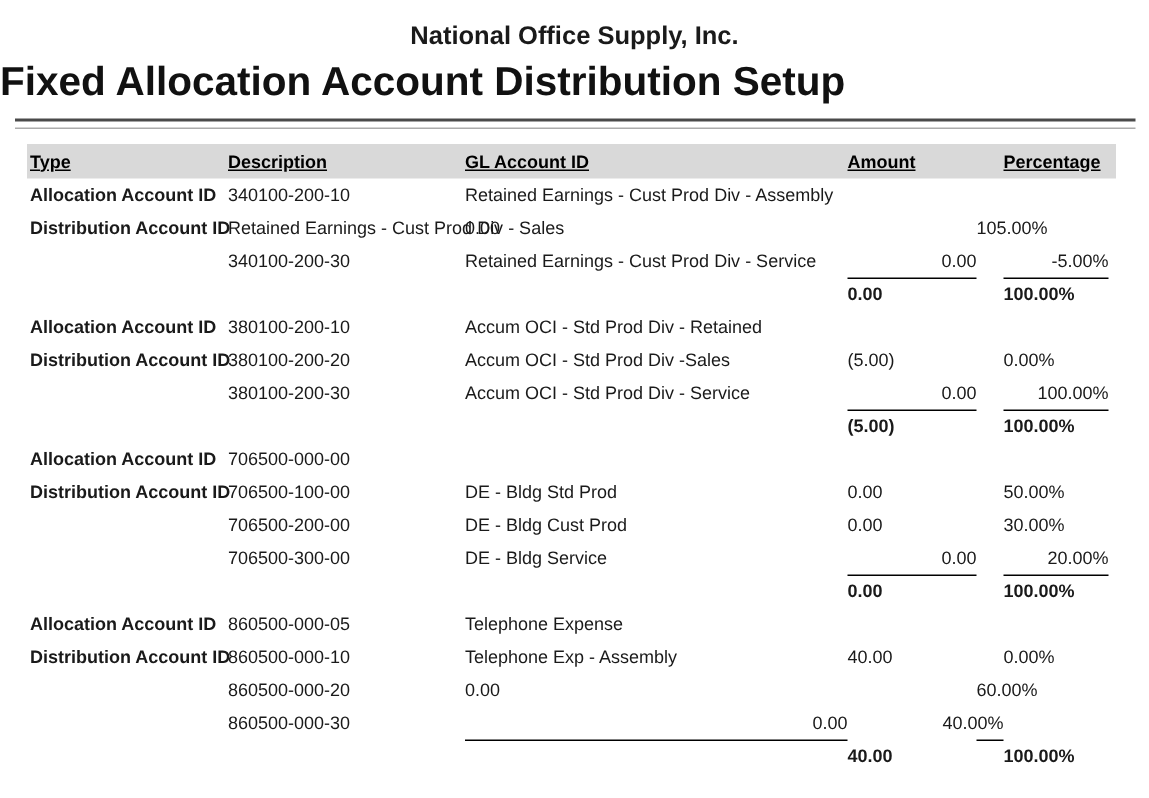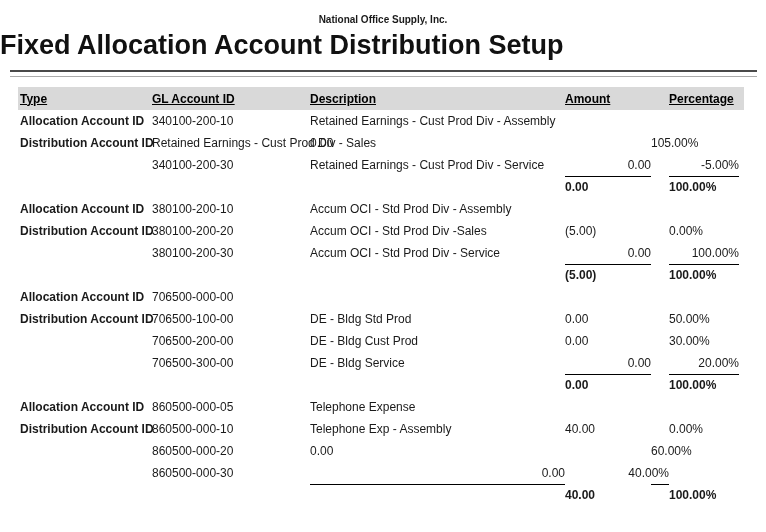--- a/index.html
+++ b/index.html
@@ -12,21 +12,21 @@
     width: 766px;
     height: 532px;
     background: #ffffff;
     font-family: "Liberation Sans", sans-serif;
     color: #1a1a1a;
     overflow: hidden;
   }
   .company {
     margin-top: 14px;
     text-align: center;
-    font-size: 10px;
+    font-size: 17px;
     font-weight: 600;
     color: #1a1a1a;
   }
   .title {
     margin: 5px 0 0 0;
     text-align: left;
     font-size: 27px;
     font-weight: 600;
     letter-spacing: 0px;
     color: #111111;
@@ -68,22 +68,22 @@
 <body>
 
 <div class="page">
   <div class="company">National Office Supply, Inc.</div>
   <div class="title">Fixed Allocation Account Distribution Setup</div>
   <div class="double-rule"></div>
 
   <div class="table">
     <div class="row header">
       <div class="cell c-type"><span class="hdr-text">Type</span></div>
+      <div class="cell c-desc"><span class="hdr-text">Description</span></div>
       <div class="cell c-gl"><span class="hdr-text">GL Account ID</span></div>
-      <div class="cell c-desc"><span class="hdr-text">Description</span></div>
       <div class="cell c-amt"><span class="hdr-text">Amount</span></div>
       <div class="cell"></div>
       <div class="cell c-pct"><span class="hdr-text">Percentage</span></div>
     </div>
     <div id="table-body">
         <div class="row">
           <div class="cell c-type bold">Allocation Account ID</div>
           <div class="cell c-gl">340100-200-10</div>
           <div class="cell c-desc">Retained Earnings - Cust Prod Div - Assembly</div>
           <div class="cell c-amt"></div>
@@ -109,21 +109,21 @@
           <div class="cell c-type"></div>
           <div class="cell c-gl"></div>
           <div class="cell c-desc"></div>
           <div class="cell c-amt bold">0.00</div>
           <div class="cell "></div>
           <div class="cell c-pct bold">100.00%</div>
         </div>
         <div class="row">
           <div class="cell c-type bold">Allocation Account ID</div>
           <div class="cell c-gl">380100-200-10</div>
-          <div class="cell c-desc">Accum OCI - Std Prod Div - Assembly</div>
+          <div class="cell c-desc">Accum OCI - Std Prod Div - Retained</div>
           <div class="cell c-amt"></div>
           <div class="cell "></div>
           <div class="cell c-pct"></div>
         </div>
         <div class="row">
           <div class="cell c-type bold">Distribution Account ID</div>
           <div class="cell c-gl">380100-200-20</div>
           <div class="cell c-desc">Accum OCI - Std Prod Div -Sales</div>
           <div class="cell c-amt">(5.00)</div>
           <div class="cell "></div>

